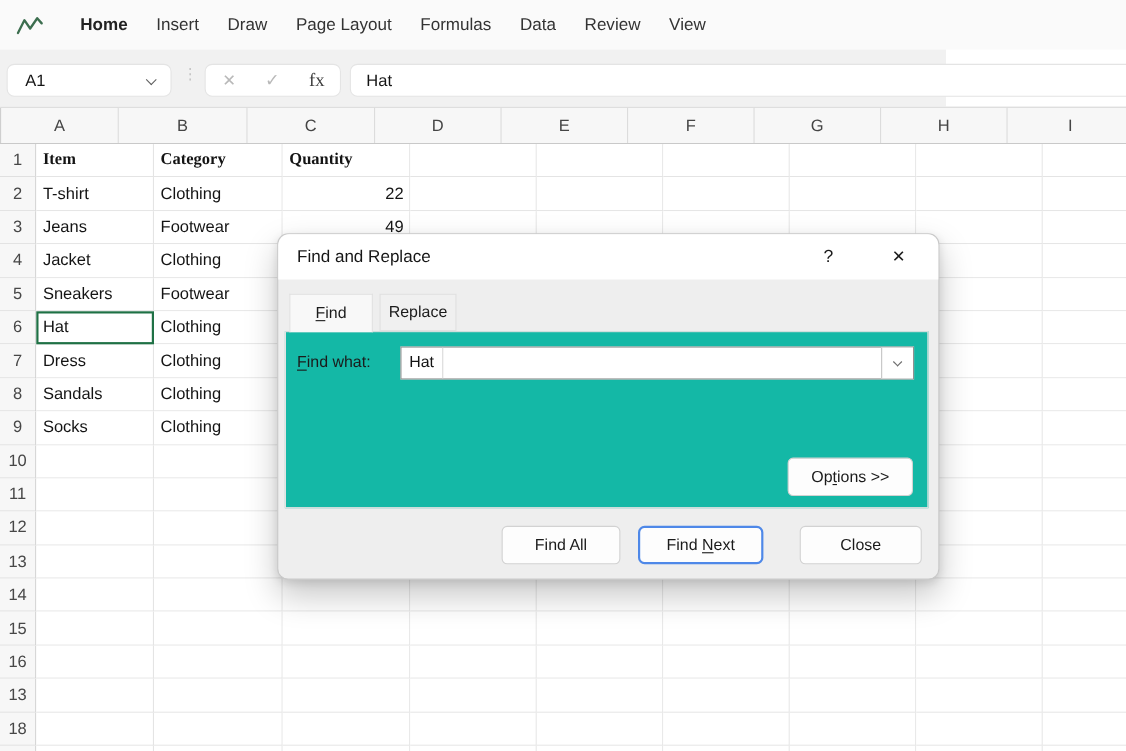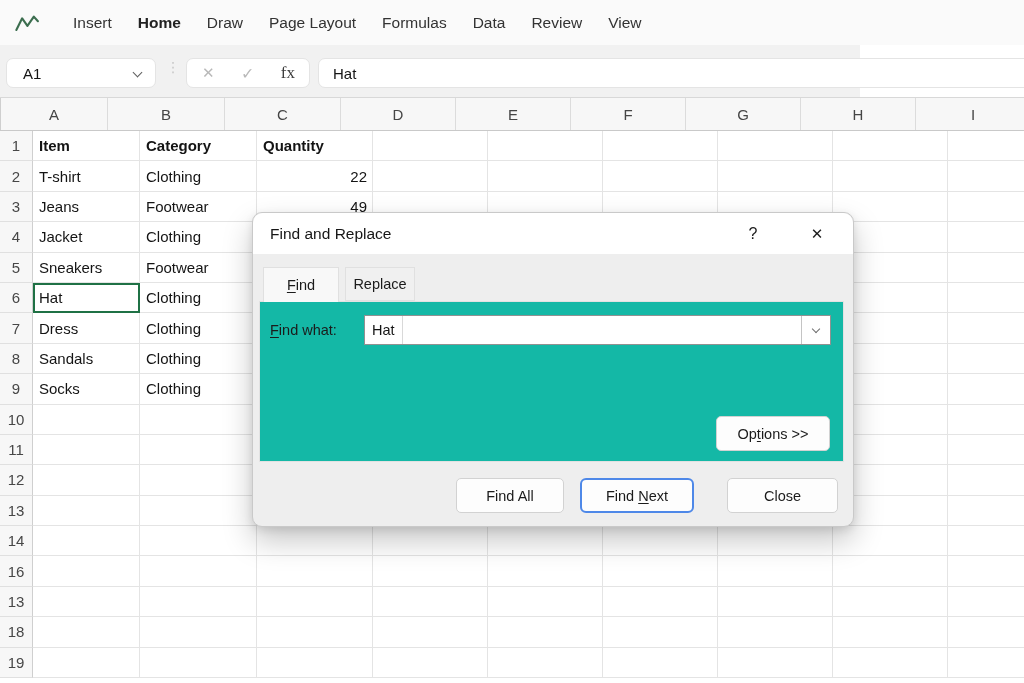--- a/index.html
+++ b/index.html
@@ -29,21 +29,21 @@
 
   
   #sheet { position:absolute; top:97px; left:0; width:1024px; height:586px; background:#fff; }
   #header-strip { display:flex; height:34px; background:#f7f7f7; border-top:1px solid #d8d8d8; border-bottom:1px solid #c9c9c9; }
   #corner-cell { width:33px; position:relative; border-right:1px solid #cfcfcf; background:#f7f7f7; }
   #corner-cell::after { content:""; position:absolute; right:3px; bottom:3px; width:0; height:0; border-left:11px solid transparent; border-bottom:11px solid #cfcfcf; }
   .colh { display:flex; align-items:center; justify-content:center; font-size:15px; color:#454545; border-right:1px solid #dcdcdc; }
   .grow { display:flex; height:30.4px; }
   .rnum { width:33px; flex:0 0 33px; background:#f7f7f7; border-right:1px solid #cfcfcf; border-bottom:1px solid #e0e0e0; color:#474747; font-size:15px; display:flex; align-items:center; justify-content:center; }
   .cell { border-right:1px solid #e4e4e4; border-bottom:1px solid #e4e4e4; font-size:15px; padding-left:6px; display:flex; align-items:center; overflow:hidden; white-space:nowrap; background:#fff; }
-  .cell.bold { font-weight:700; }
+  .cell.bold { font-weight:700;font-family:Liberation Serif, serif; }
   .cell.num { justify-content:flex-end; padding-right:5px; }
   .cell.selected { outline:2px solid #1f7145; outline-offset:-2px; z-index:2; }
   .c0 { width:107px; flex:0 0 107px; }
   .c1 { width:117px; flex:0 0 117px; }
   .c2 { width:116px; flex:0 0 116px; }
   .c3,.c4,.c5,.c6,.c7,.c8 { width:115px; flex:0 0 115px; }
 
   
   #dialog { position:absolute; left:252px; top:212px; width:602px; height:315px; background:#eeeeee; border:1px solid #c9c9c9; border-radius:10px; box-shadow:0 14px 30px rgba(0,0,0,.22), 0 3px 8px rgba(0,0,0,.10); z-index:10; }
   #dialog-titlebar { position:absolute; top:0; left:0; right:0; height:41px; background:#fff; border-radius:10px 10px 0 0; }
@@ -69,22 +69,22 @@
 </head>
 <body>
 
 <div id="frame">
 
   <div id="ribbon">
     <svg id="logo" viewBox="0 0 24 18">
       <polyline points="2,15 7,5 11.5,11.5 17,3.5 20.5,7.5" fill="none" stroke="#3c6e4f" stroke-width="1.8" stroke-linecap="round" stroke-linejoin="round"></polyline>
     </svg>
     <div id="ribbon-tabs">
+        <div class="rtab active">Home</div>
         <div class="rtab">Insert</div>
-        <div class="rtab active">Home</div>
         <div class="rtab">Draw</div>
         <div class="rtab">Page Layout</div>
         <div class="rtab">Formulas</div>
         <div class="rtab">Data</div>
         <div class="rtab">Review</div>
         <div class="rtab">View</div>
       </div>
   </div>
 
   <div id="formula-row">
@@ -281,20 +281,32 @@
           <div class="cell c1"></div>
           <div class="cell c2"></div>
           <div class="cell c3"></div>
           <div class="cell c4"></div>
           <div class="cell c5"></div>
           <div class="cell c6"></div>
           <div class="cell c7"></div>
           <div class="cell c8"></div>
         </div>
         <div class="grow">
+          <div class="rnum">15</div>
+          <div class="cell c0"></div>
+          <div class="cell c1"></div>
+          <div class="cell c2"></div>
+          <div class="cell c3"></div>
+          <div class="cell c4"></div>
+          <div class="cell c5"></div>
+          <div class="cell c6"></div>
+          <div class="cell c7"></div>
+          <div class="cell c8"></div>
+        </div>
+        <div class="grow">
           <div class="rnum">16</div>
           <div class="cell c0"></div>
           <div class="cell c1"></div>
           <div class="cell c2"></div>
           <div class="cell c3"></div>
           <div class="cell c4"></div>
           <div class="cell c5"></div>
           <div class="cell c6"></div>
           <div class="cell c7"></div>
           <div class="cell c8"></div>

